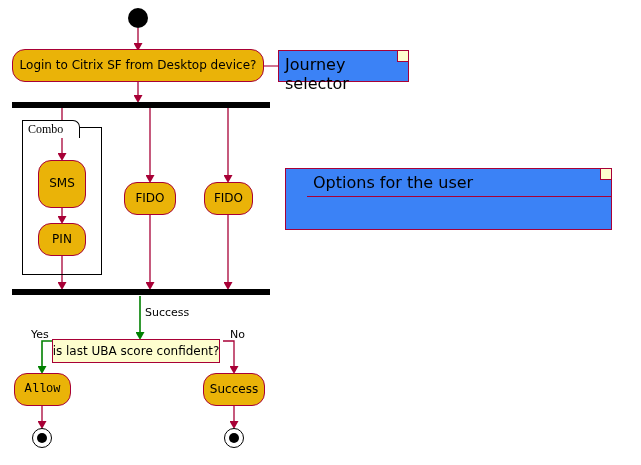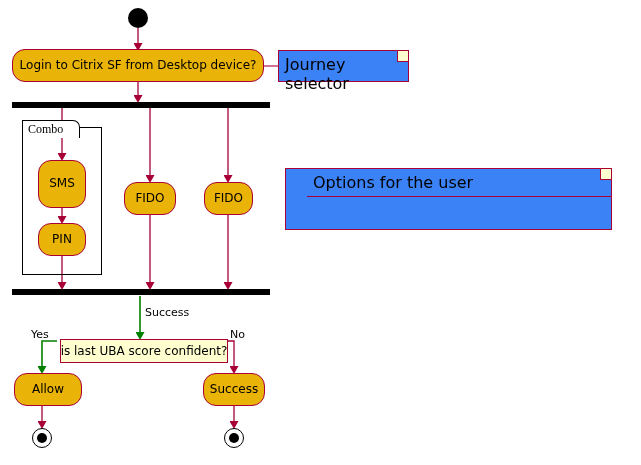--- a/index.html
+++ b/index.html
@@ -211,26 +211,26 @@
 
   <div class="node note" style="left:285px; top:168px; width:327px; height:62px;padding-left:21px;">
     <div class="fold"></div>
     <div class="note-title">Options for the user</div>
   </div>
 
   <div class="bar" style="left:12px; top:289px; width:258px; height:6px;"></div>
 
   <div class="edge-label" style="left:145px; top:306px;">Success</div>
 
-  <div class="node decision" style="left:60px; top:339px; width:168px; height:24px;text-align:right;">is last UBA score confident?</div>
+  <div class="node decision" style="left:52px; top:339px; width:168px; height:24px;text-align:right;">is last UBA score confident?</div>
 
   <div class="edge-label" style="left:31px; top:328px;">Yes</div>
   <div class="edge-label" style="left:230px; top:328px;">No</div>
 
-  <div class="node activity" style="left:14px; top:373px; width:68px; height:33px;">Allow</div>
+  <div class="node activity" style="left:14px; top:373px; width:57px; height:33px;font-family:Liberation Mono, monospace;">Allow</div>
   <div class="node activity" style="left:203px; top:373px; width:62px; height:33px;">Success</div>
 
   <div class="end-outer" style="left:32px; top:428px;"></div>
   <div class="end-inner" style="left:37px; top:433px;"></div>
 
   <div class="end-outer" style="left:224px; top:428px;"></div>
   <div class="end-inner" style="left:229px; top:433px;"></div>
 
 </div>
 

